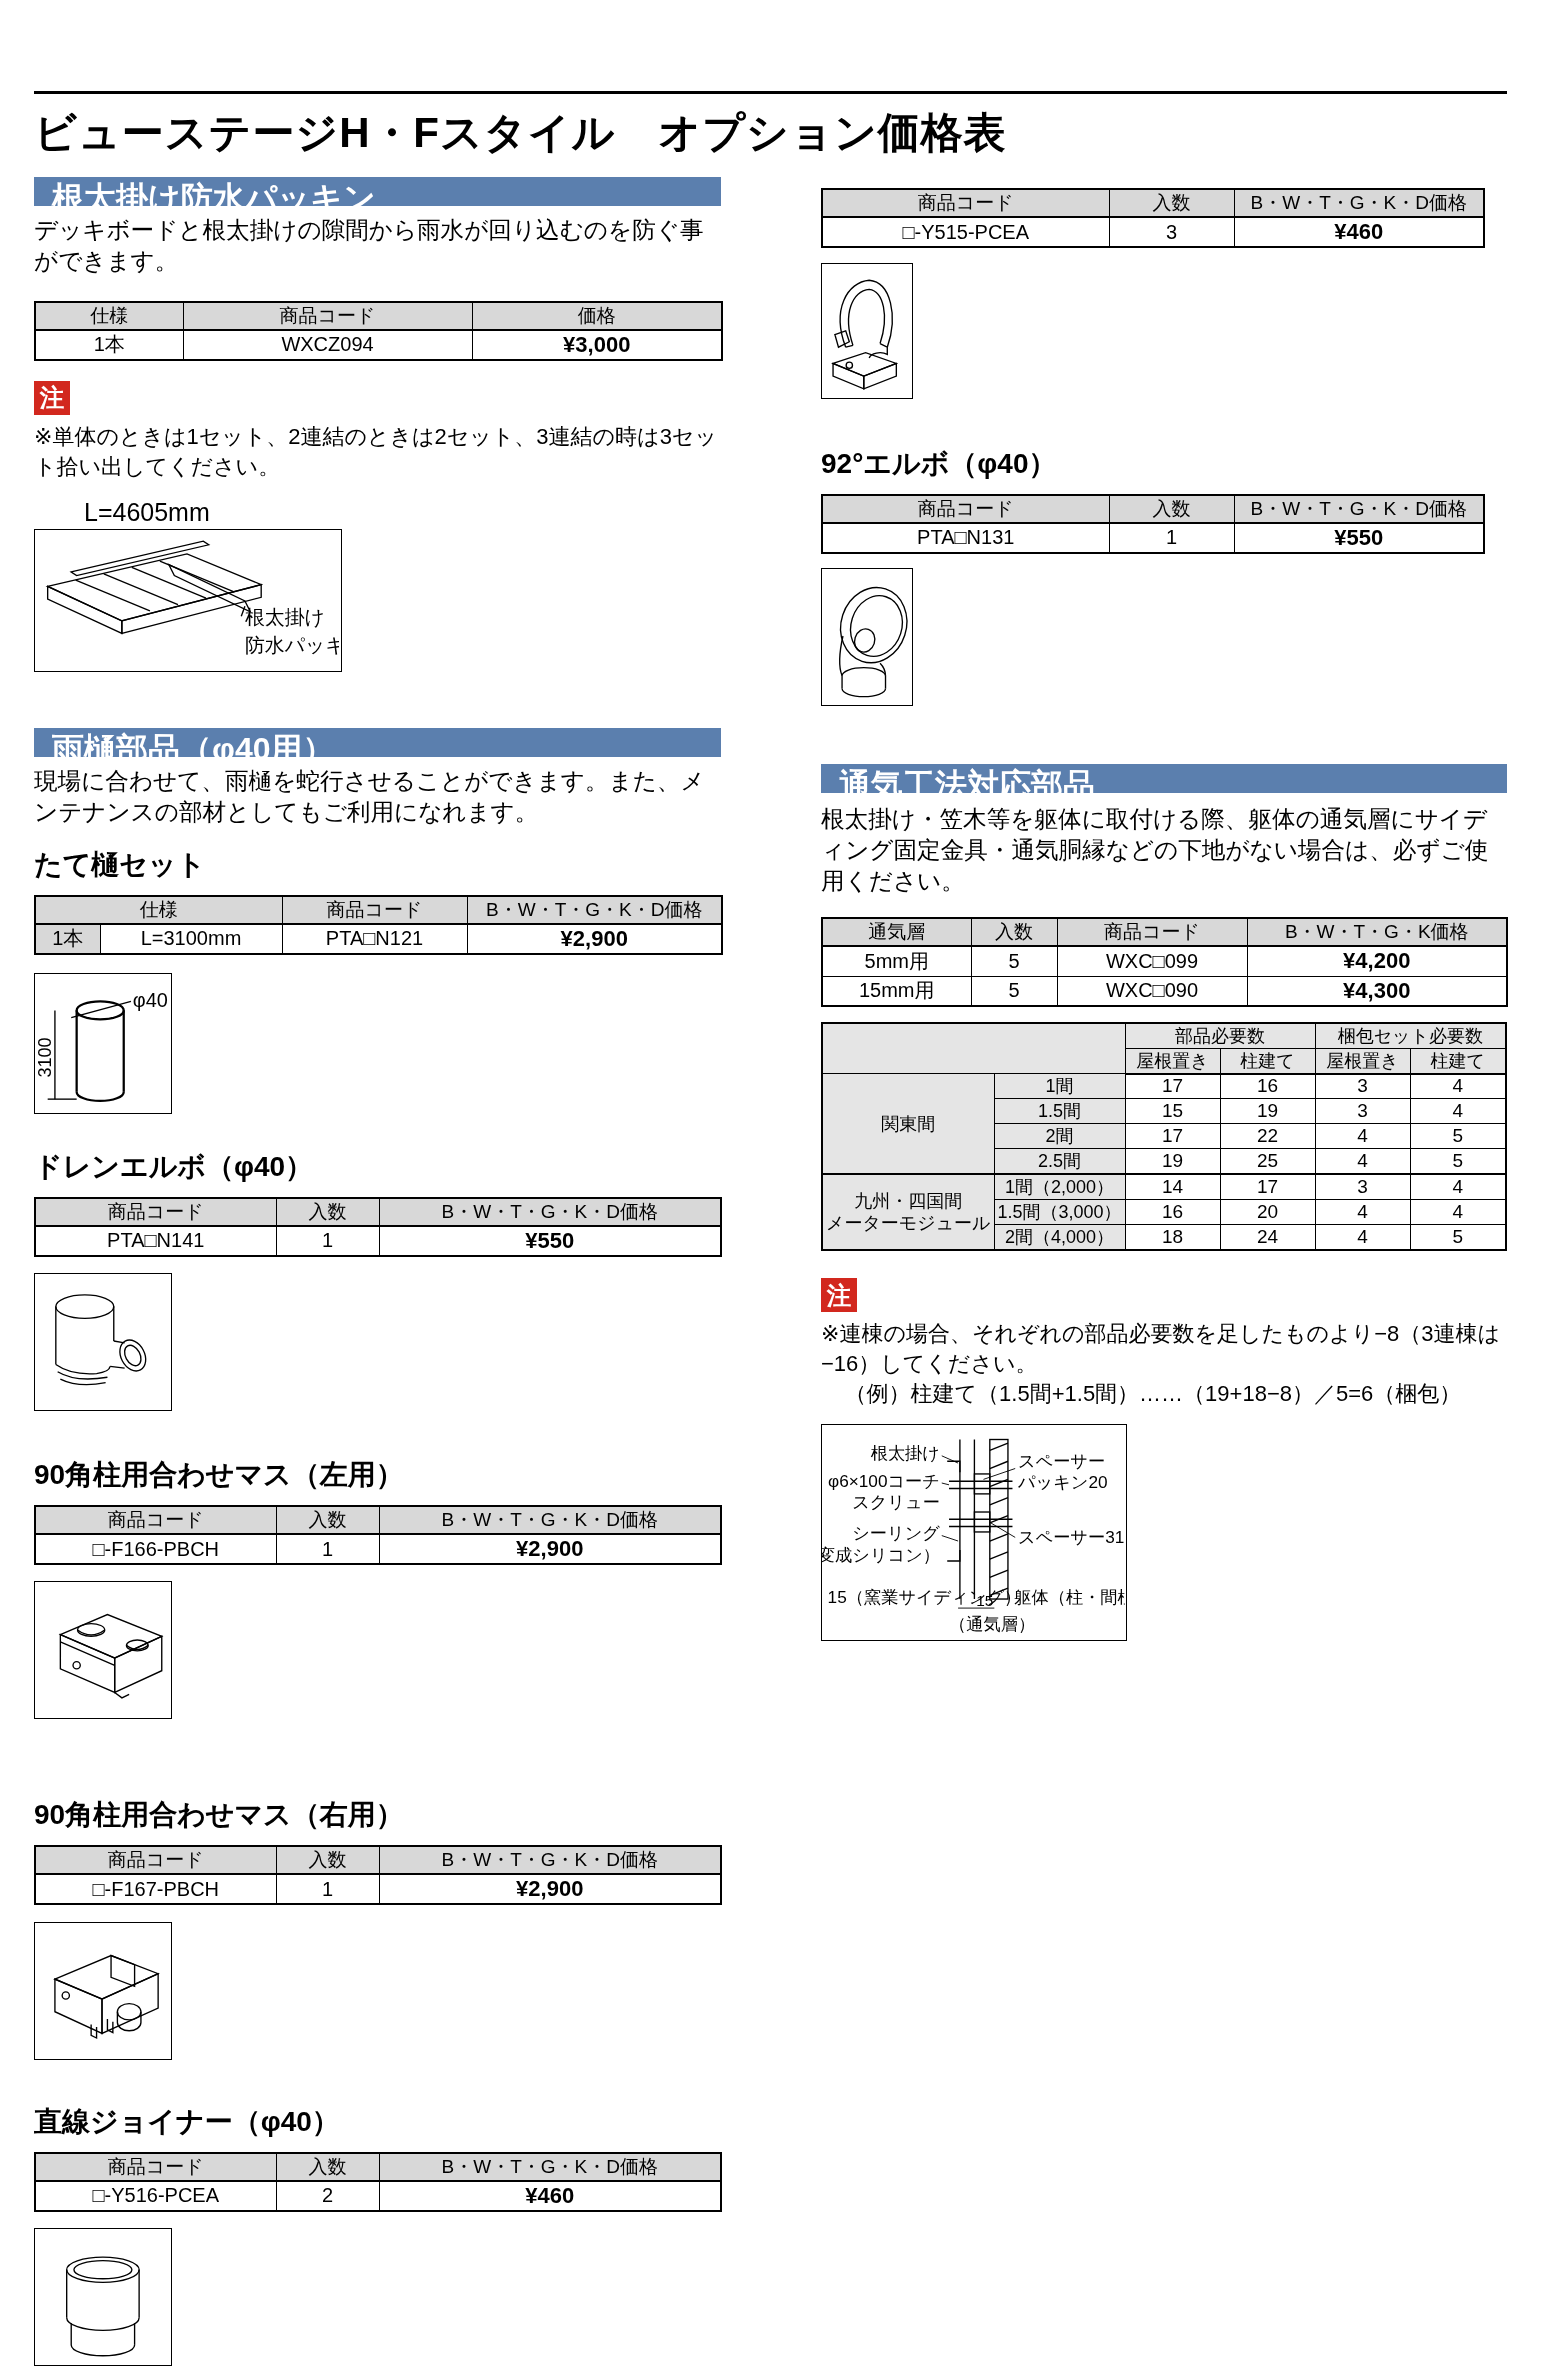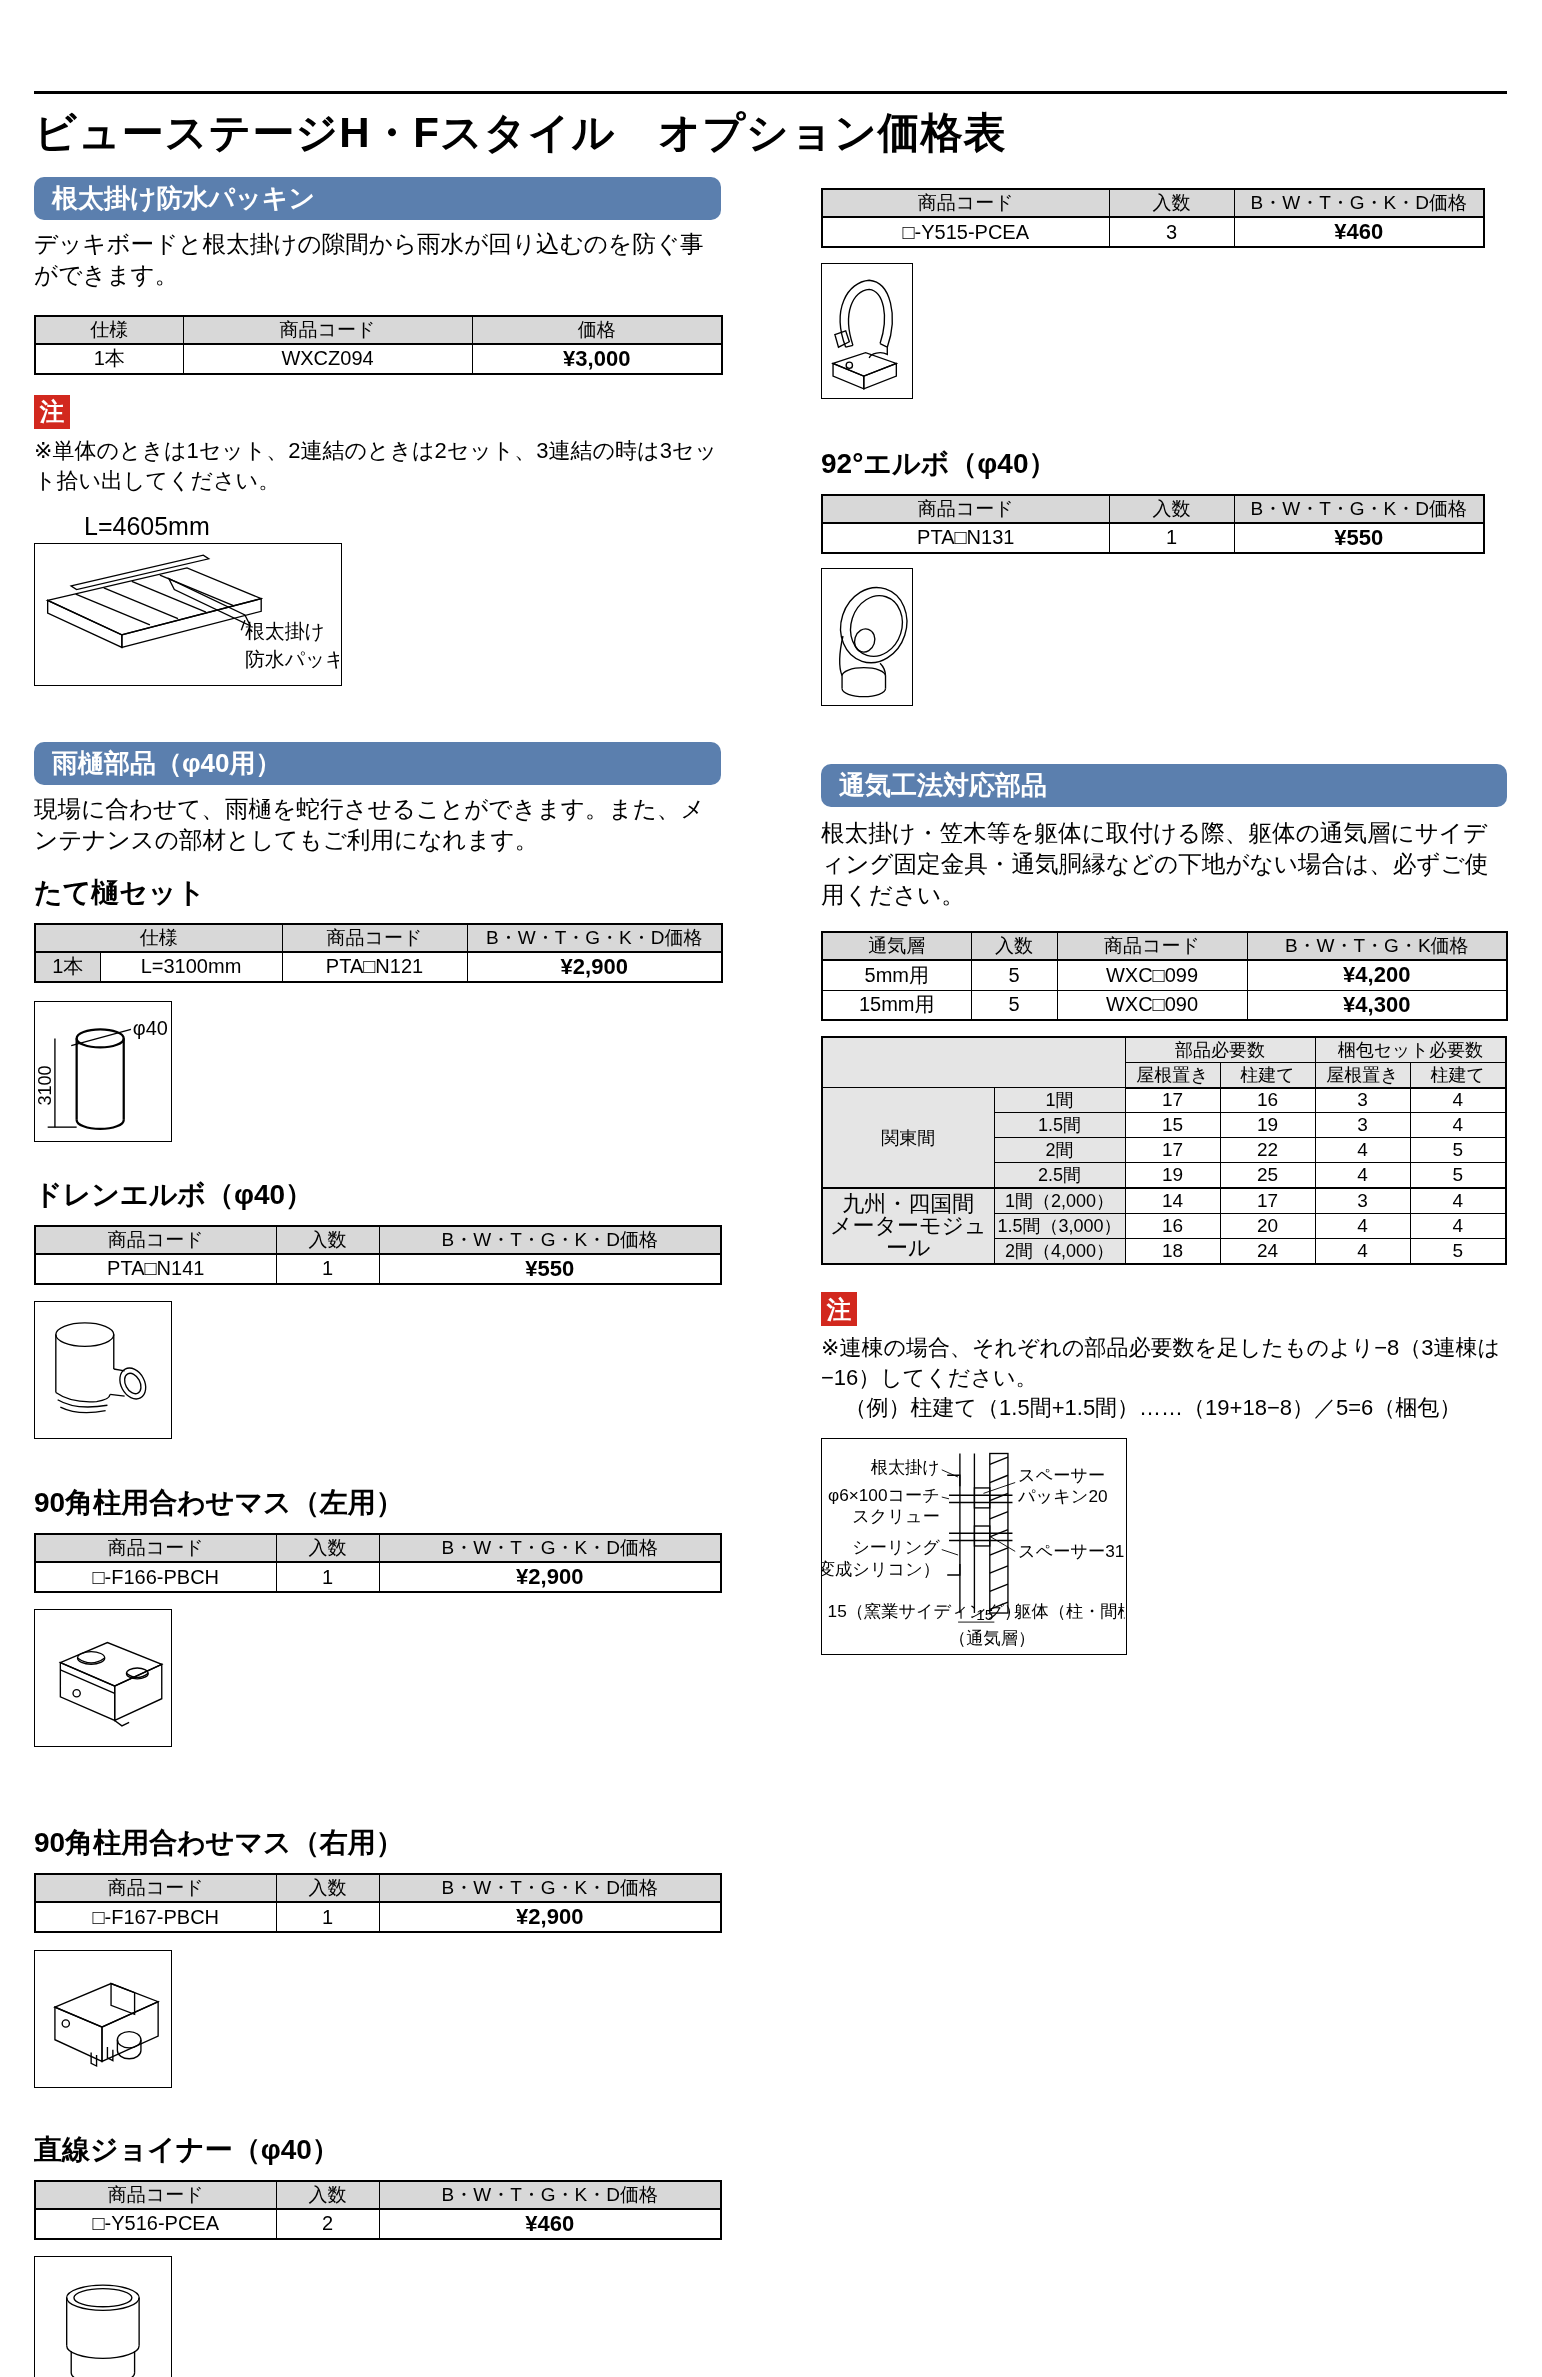--- a/index.html
+++ b/index.html
@@ -12,40 +12,40 @@
     overflow:hidden;
   }
   .top-rule { position:absolute; left:34px; top:91px; width:1473px; height:2.7px; background:#000; }
   .page-title { position:absolute; left:34px; top:105px; font-size:42px; font-weight:bold; letter-spacing:0.9px; }
 
   .col { position:absolute; top:177px; }
   .col-left  { left:34px;  width:687px; }
   .col-right { left:821px; width:686px; }
 
   .banner {
-    height:43px; line-height:43px; padding-left:18px;
-    background:#5b7fae; color:#fff; font-size:26px; font-weight:bold;border-radius:10px;
+    height:29px; line-height:43px; padding-left:18px;
+    background:#5b7fae; color:#fff; font-size:32px; font-weight:bold;
   }
   .desc { margin-top:9px; font-size:23.6px; line-height:31px; }
   .subheading { font-size:28px; font-weight:bold; }
 
   table.t { border-collapse:collapse; table-layout:fixed; border:2.7px solid #000; }
   table.t th, table.t td { border:1.8px solid #000; text-align:center; padding:0; }
   table.t thead th { background:#d8d8d8; height:28px; font-size:19px; font-weight:normal; border-bottom:2.7px solid #000; }
   table.t tbody td { background:#fff; height:30px; font-size:20px; }
   table.t td.gray { background:#d8d8d8; }
   table.t .price { font-weight:bold; font-size:22px; }
 
   table.matrix { border-collapse:collapse; table-layout:fixed; border:2.7px solid #000; width:685px; }
   table.matrix td { border:1.8px solid #000; text-align:center; padding:0; height:24.5px; font-size:18px; background:#fff; }
   table.matrix td.hdr { background:#e5e5e5; }
   table.matrix td.num { font-size:19px; }
   table.matrix tr.subhdr td { border-bottom:2.7px solid #000; }
   table.matrix tr.groupbreak td { border-top:2.7px solid #000; }
-  table.matrix td.glabel { font-size:22px; line-height:22px; }
+  table.matrix td.glabel { font-size:18px; line-height:22px; }
 
   .note-badge {
     width:36px; height:34px; margin-top:20px;
     background:#d2281e; color:#fff; font-size:24.5px; font-weight:bold;
     display:flex; align-items:center; justify-content:center;
   }
   .note-text { margin-top:7.2px; font-size:22px; line-height:30px; }
   .note-indent { padding-left:23.6px; }
 
   .dim-label { margin-top:16.3px; margin-left:50px; font-size:25px; }

